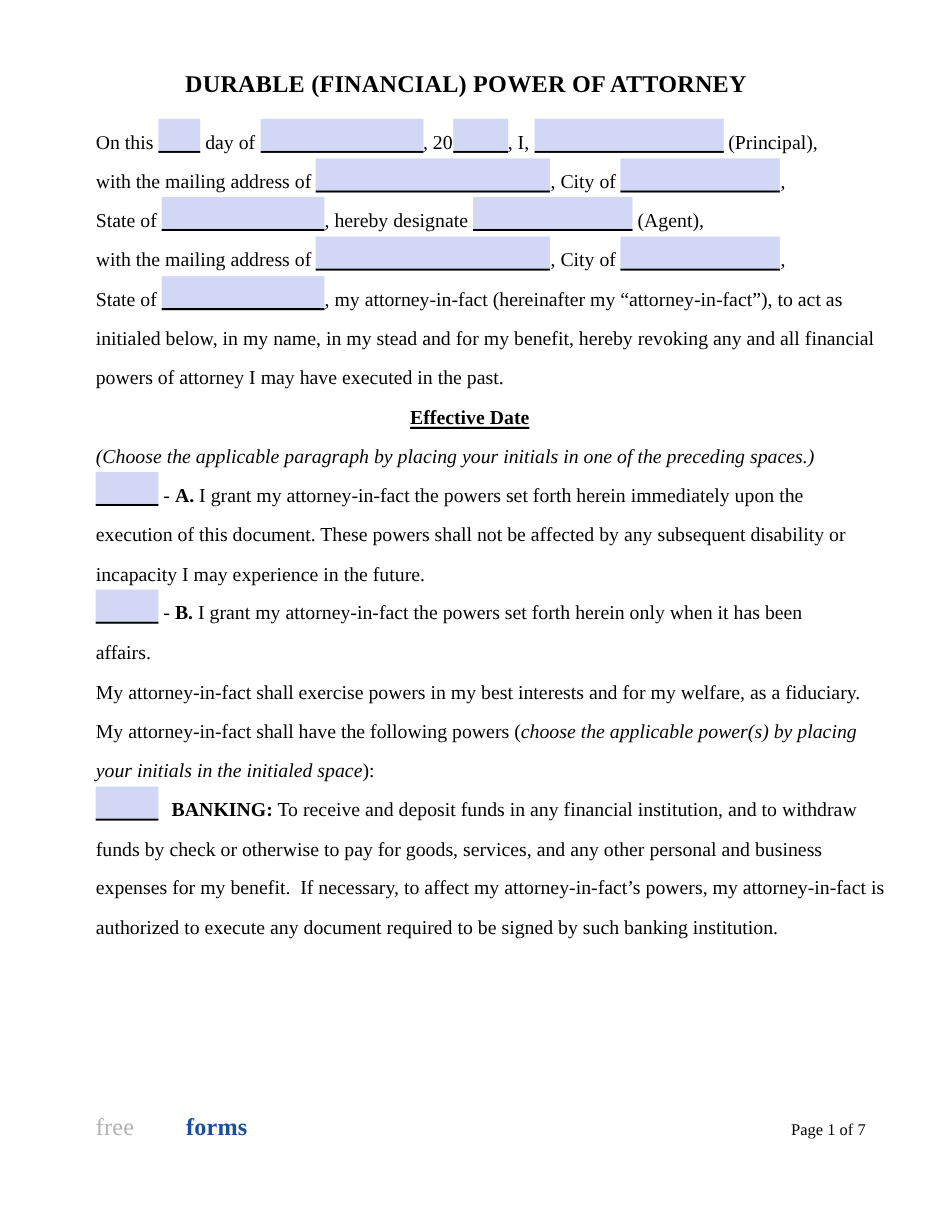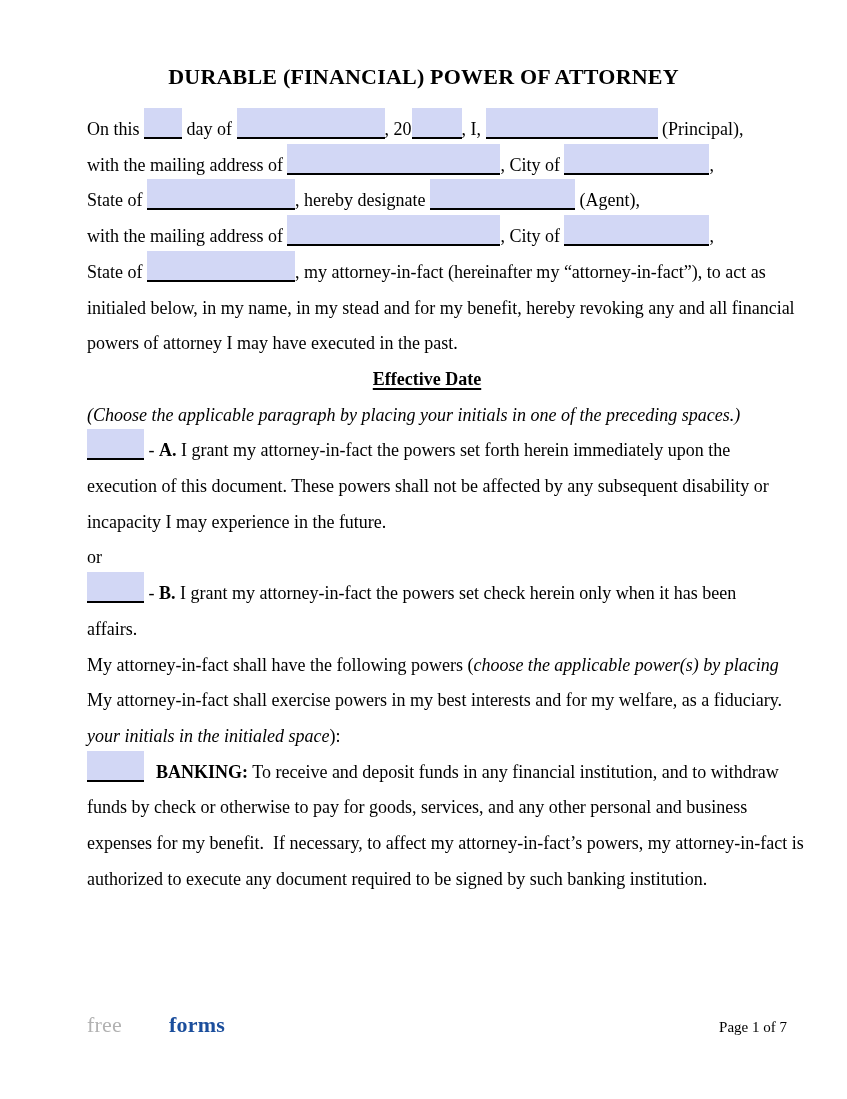--- a/index.html
+++ b/index.html
@@ -94,31 +94,30 @@
     <div class="line center"><span class="hd">Effective Date</span></div>
 
     <div class="line"><i>(Choose the applicable paragraph by placing your initials in one of the preceding spaces.)</i></div>
 
     <div class="line"><span class="field w-init"></span><span> - </span><b>A.</b><span> I grant my attorney-in-fact the powers set forth herein immediately upon the</span></div>
 
     <div class="line"><span>execution of this document. These powers shall not be affected by any subsequent disability or</span></div>
 
     <div class="line"><span>incapacity I may experience in the future.</span></div>
 
-    <div class="line"><span>or</span></div>
 
-    <div class="line"><span class="field w-init"></span><span> - </span><b>B.</b><span> I grant my attorney-in-fact the powers set check herein only when it has been</span></div>
+    <div class="line"><span class="field w-init"></span><span> - </span><b>B.</b><span> I grant my attorney-in-fact the powers set forth herein only when it has been</span></div>
 
 
     <div class="line"><span>affairs.</span></div>
 
 
+    <div class="line"><span>My attorney-in-fact shall exercise powers in my best interests and for my welfare, as a fiduciary.</span></div>
+
     <div class="line"><span>My attorney-in-fact shall have the following powers (</span><i>choose the applicable power(s) by placing</i></div>
-
-    <div class="line"><span>My attorney-in-fact shall exercise powers in my best interests and for my welfare, as a fiduciary.</span></div>
 
     <div class="line"><i>your initials in the initialed space</i><span>):</span></div>
 
     <div class="line"><span class="field w-init gap-r"></span><b>BANKING:</b><span> To receive and deposit funds in any financial institution, and to withdraw</span></div>
 
     <div class="line"><span>funds by check or otherwise to pay for goods, services, and any other personal and business</span></div>
 
     <div class="line"><span>expenses for my benefit.&nbsp; If necessary, to affect my attorney-in-fact’s powers, my attorney-in-fact is</span></div>
 
     <div class="line"><span>authorized to execute any document required to be signed by such banking institution.</span></div>

